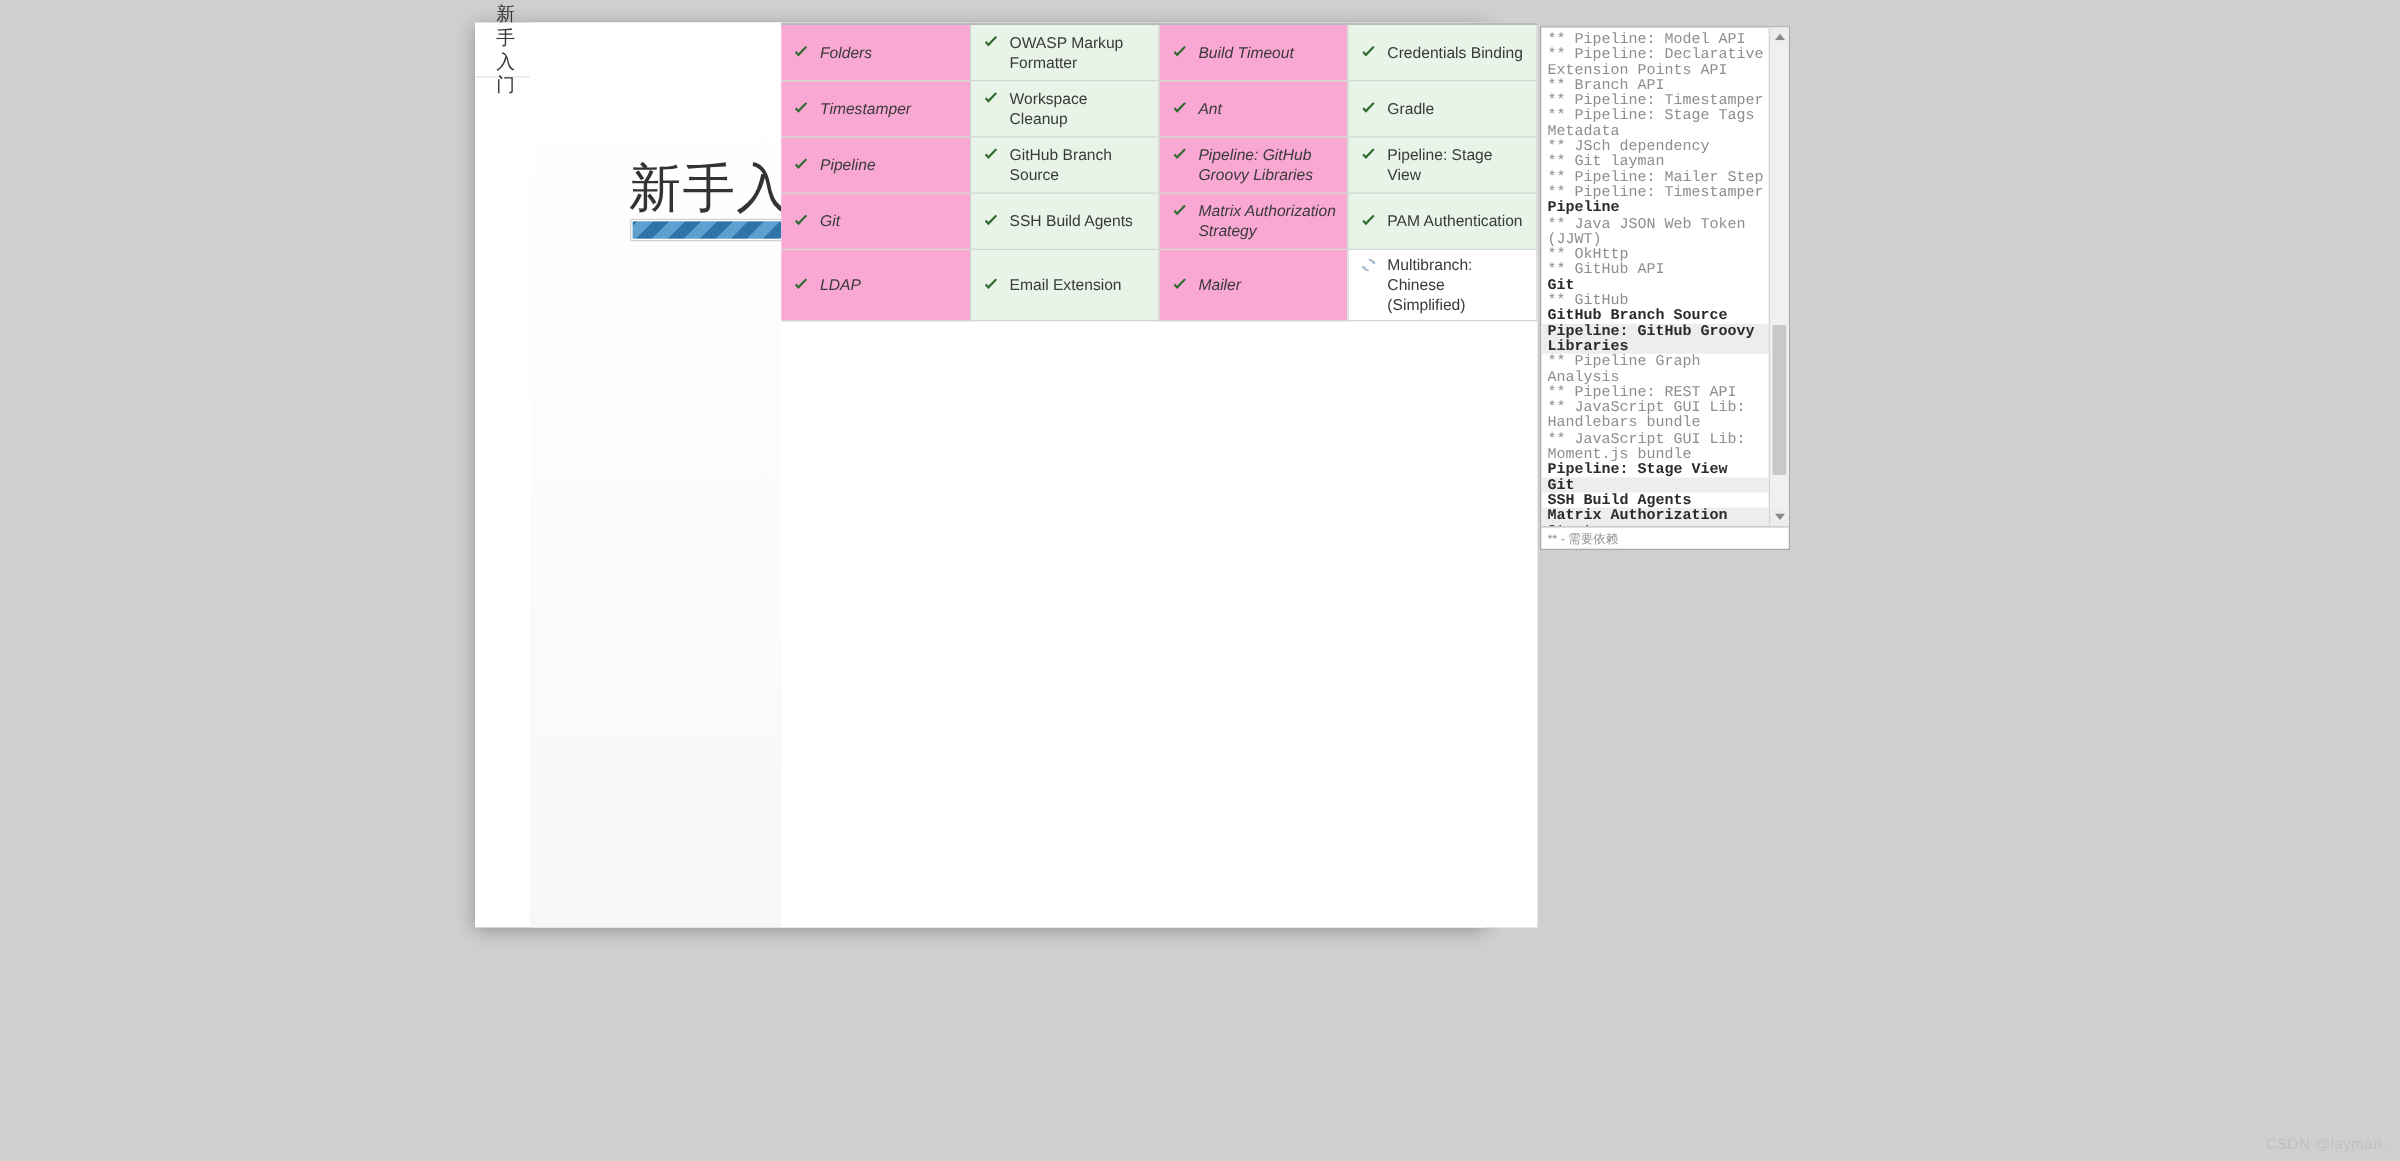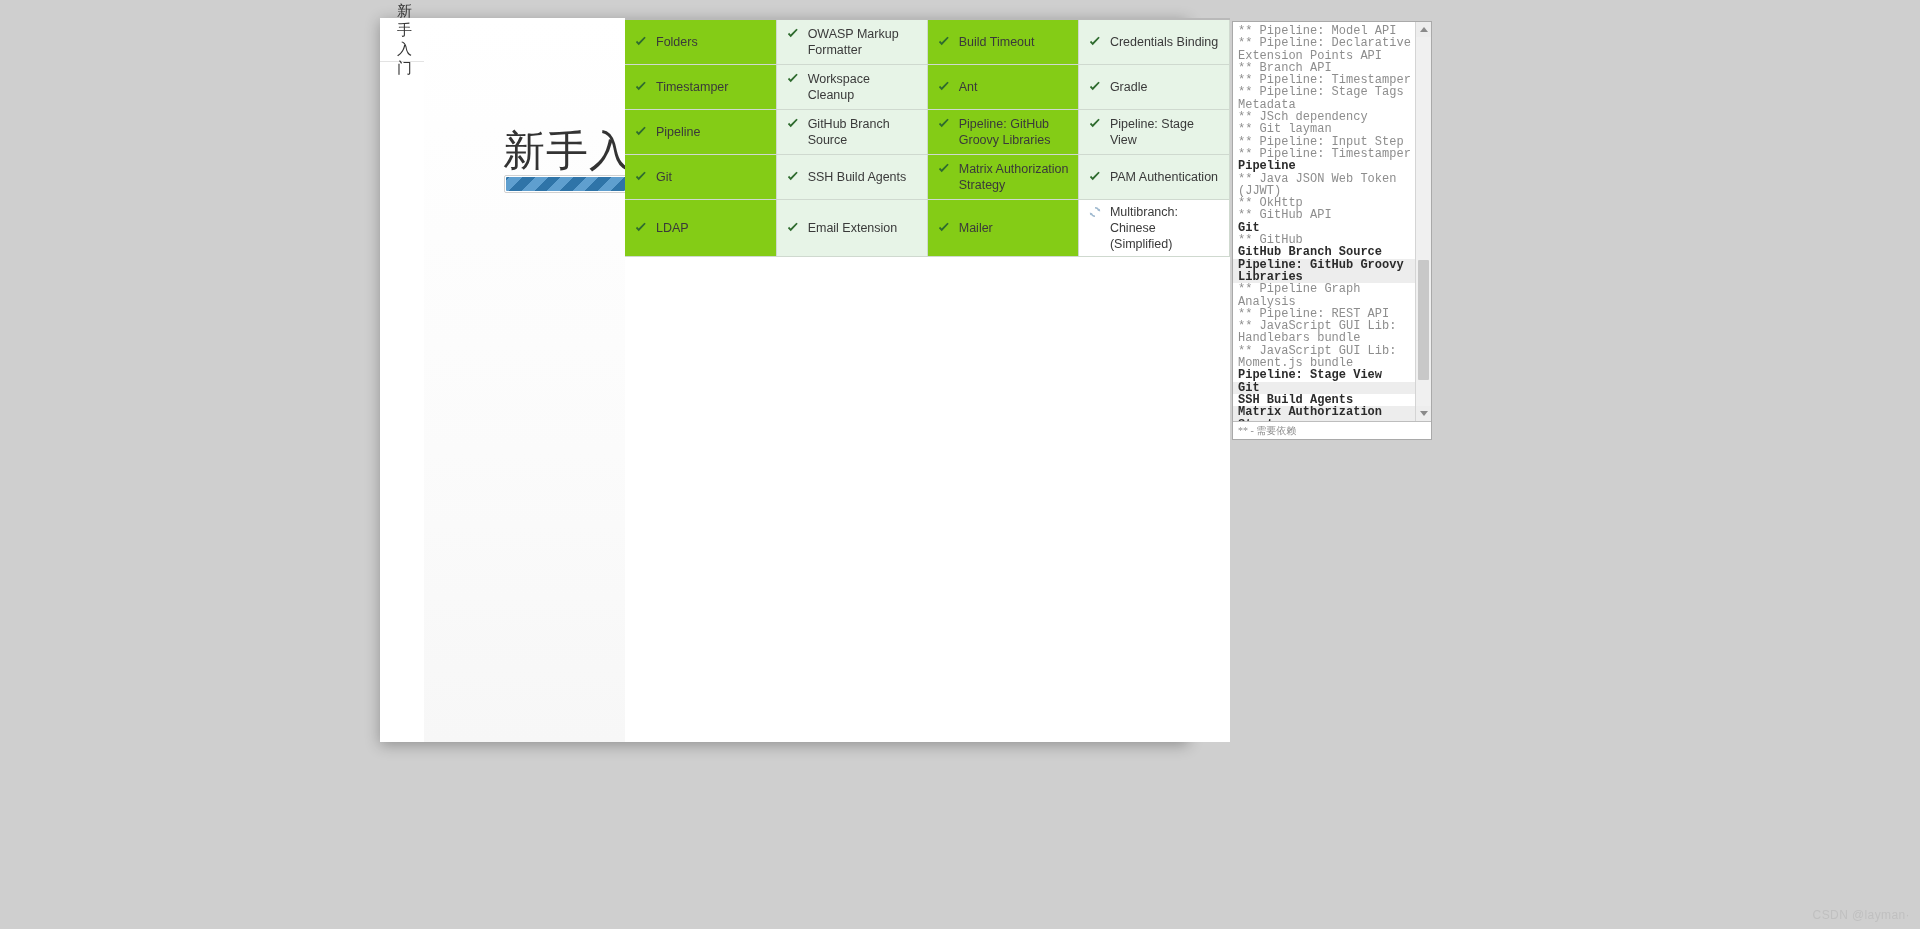--- a/index.html
+++ b/index.html
@@ -101,21 +101,21 @@
   .plugin-grid td {
     height: 36px;
     vertical-align: middle;
     padding: 4px 8px 4px 9px;
     font-size: 12.5px;
     color: #3a3a3a;
     border-right: 1px solid #cfd9cf;
     border-bottom: 1px solid #cfd9cf;
     line-height: 16px;
   }
-  .plugin-grid td.col-even { background: #84cc16; }
+  .plugin-grid td.col-even { background: #f9a8d4; font-style: italic; }
   .plugin-grid td.col-odd  { background: #e7f4e7; }
   .plugin-grid td.pending  { background: #ffffff; }
   .cell-inner {
     display: flex;
     align-items: flex-start;
     gap: 8px;
   }
   .ic {
     flex: 0 0 14px;
     width: 14px;
@@ -197,21 +197,21 @@
     border-radius: 1px;
   }
   .log-footer {
     flex: 0 0 18px;
     border-top: 1px solid #bdbdbd;
     display: flex;
     align-items: center;
     padding-left: 5px;
     font-size: 10px;
     color: #8d8d8d;
-    font-family: Liberation Serif, serif;
+    font-family: Liberation Sans, sans-serif;
     box-sizing: border-box;
   }
 
   
   .wiz-foot {
     flex: 0 0 58px;
     border-top: 1px solid #e6e6e6;
     display: flex;
     align-items: center;
     padding-left: 18px;
@@ -432,21 +432,21 @@
     <div class="log-panel">
       <div class="log-scroll-wrap">
         <div class="log-list">
             <div class="log-line">** Pipeline: Model API</div>
             <div class="log-line">** Pipeline: Declarative Extension Points API</div>
             <div class="log-line">** Branch API</div>
             <div class="log-line">** Pipeline: Timestamper</div>
             <div class="log-line">** Pipeline: Stage Tags Metadata</div>
             <div class="log-line">** JSch dependency</div>
             <div class="log-line">** Git layman</div>
-            <div class="log-line">** Pipeline: Input Step</div>
+            <div class="log-line">** Pipeline: Mailer Step</div>
             <div class="log-line">** Pipeline: Timestamper</div>
             <div class="log-line top">Pipeline</div>
             <div class="log-line">** Java JSON Web Token (JJWT)</div>
             <div class="log-line">** OkHttp</div>
             <div class="log-line">** GitHub API</div>
             <div class="log-line top">Git</div>
             <div class="log-line">** GitHub</div>
             <div class="log-line top">GitHub Branch Source</div>
             <div class="log-line top stripe">Pipeline: GitHub Groovy Libraries</div>
             <div class="log-line">** Pipeline Graph Analysis</div>

